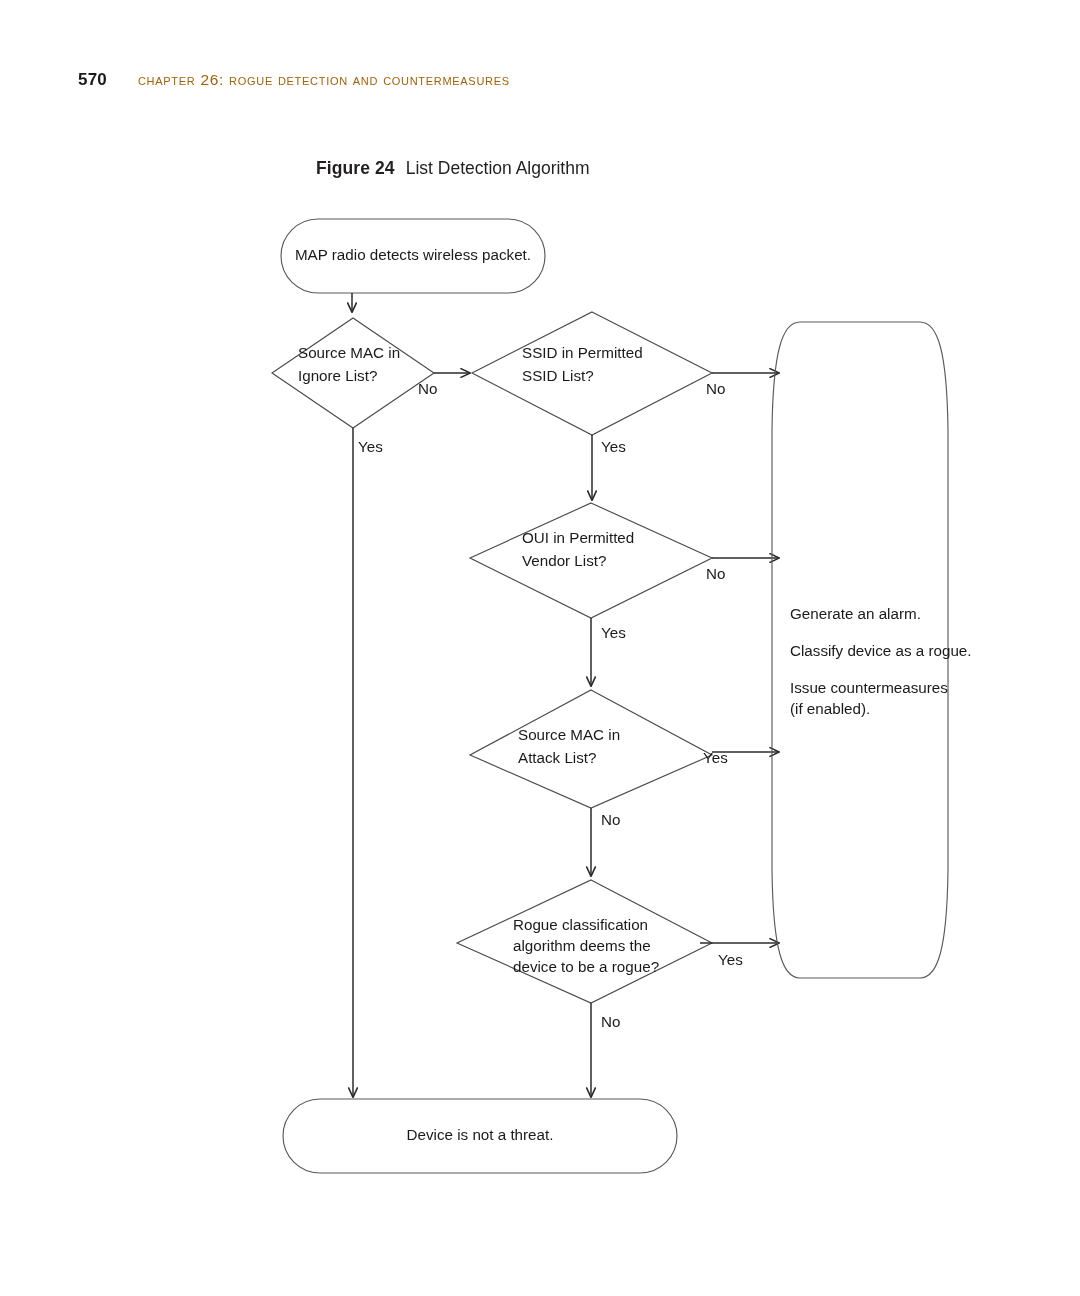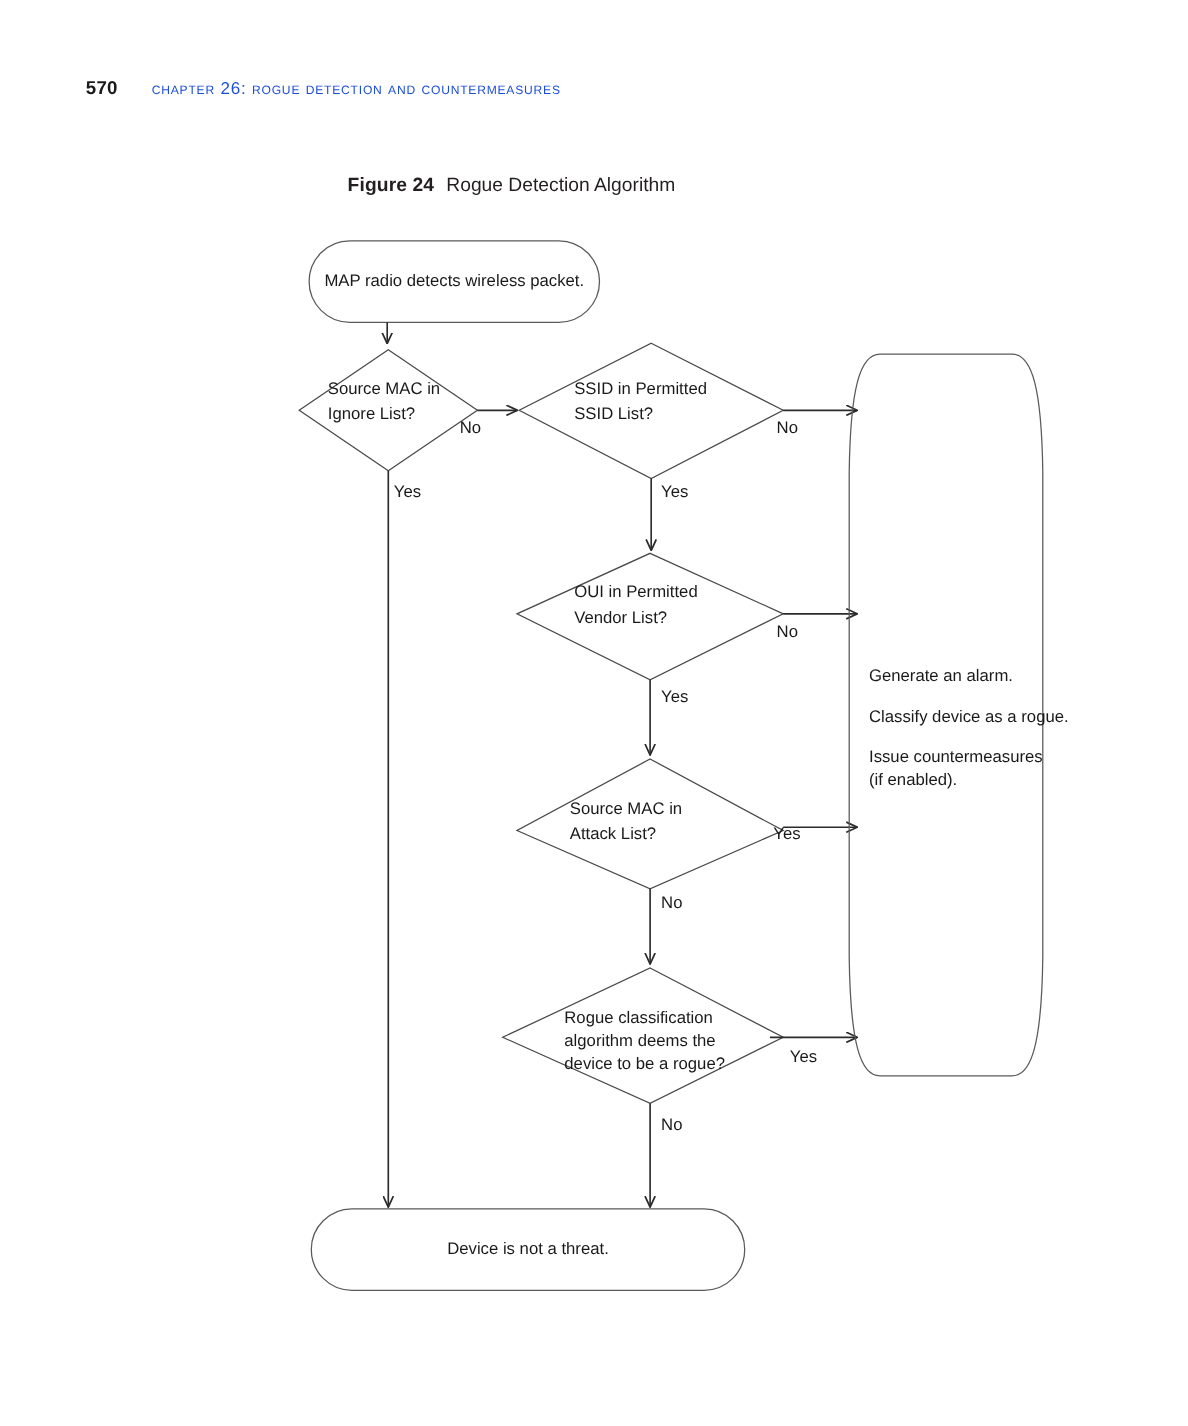--- a/index.html
+++ b/index.html
@@ -22,39 +22,39 @@
     width: 1080px;
     height: 1296px;
   }
 
   
   .running-head {
     position: absolute;
     left: 78px;
     top: 70px;
     display: flex;
-    align-items: flex-end;
+    align-items: center;
     gap: 0;
     white-space: nowrap;
   }
   .folio {
     font-family: "Liberation Sans", sans-serif;
     font-weight: bold;
     font-size: 17px;
     letter-spacing: 0.2px;
     color: #1a1a1a;
   }
   .chapter-line {
     margin-left: 31px;
     font-family: "Liberation Sans", sans-serif;
     font-size: 15.5px;
     font-variant: small-caps;
     text-transform: lowercase;
     letter-spacing: 0.7px;
-    color: #1d4ed8;
+    color: #a16207;
   }
 
   
   .figure-caption {
     position: absolute;
     left: 316px;
     top: 158px;
     white-space: nowrap;
     font-size: 17.5px;
     color: #231f20;
@@ -116,21 +116,21 @@
 <body>
 
 <div class="page">
 
   <div class="running-head">
     <span class="folio">570</span>
     <span class="chapter-line">Chapter 26: Rogue Detection and Countermeasures</span>
   </div>
 
   <div class="figure-caption">
-    <span class="fig-label">Figure 24</span><span class="fig-title">Rogue Detection Algorithm</span>
+    <span class="fig-label">Figure 24</span><span class="fig-title">List Detection Algorithm</span>
   </div>
 
   <div class="diagram-wrap">
     <svg class="flow" viewBox="0 0 1080 1296" xmlns="http://www.w3.org/2000/svg">
       <defs>
         <marker id="arrow" viewBox="0 0 10 10" refX="9.2" refY="5" markerWidth="7" markerHeight="7" orient="auto-start-reverse">
           <path d="M 0 0.6 L 9.6 5 L 0 9.4" fill="none" stroke="#2b2b2b" stroke-width="1.5"></path>
         </marker>
       </defs>
 

